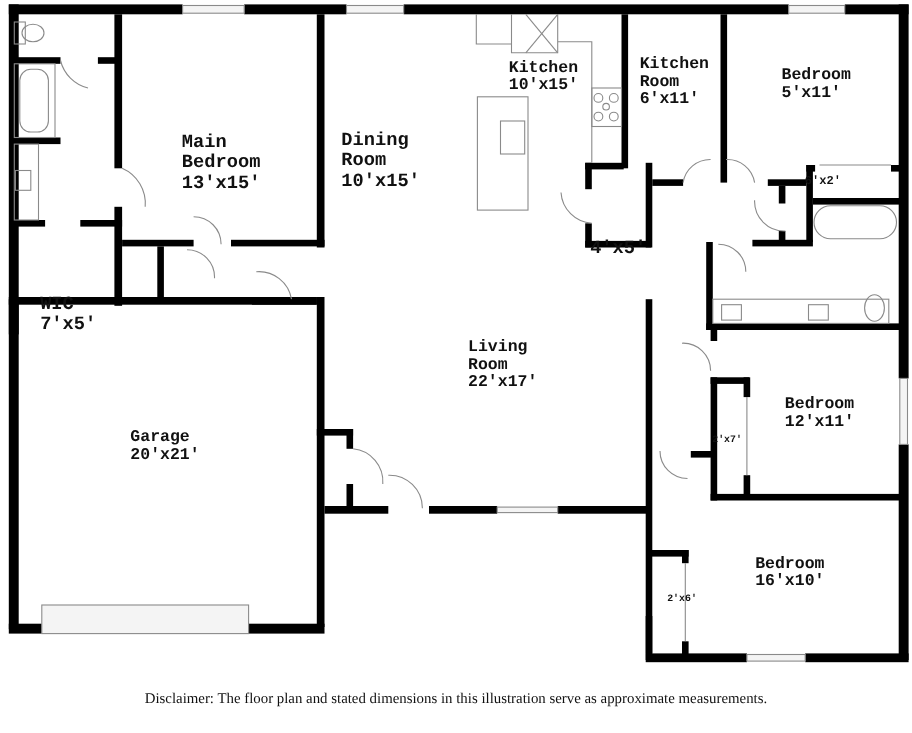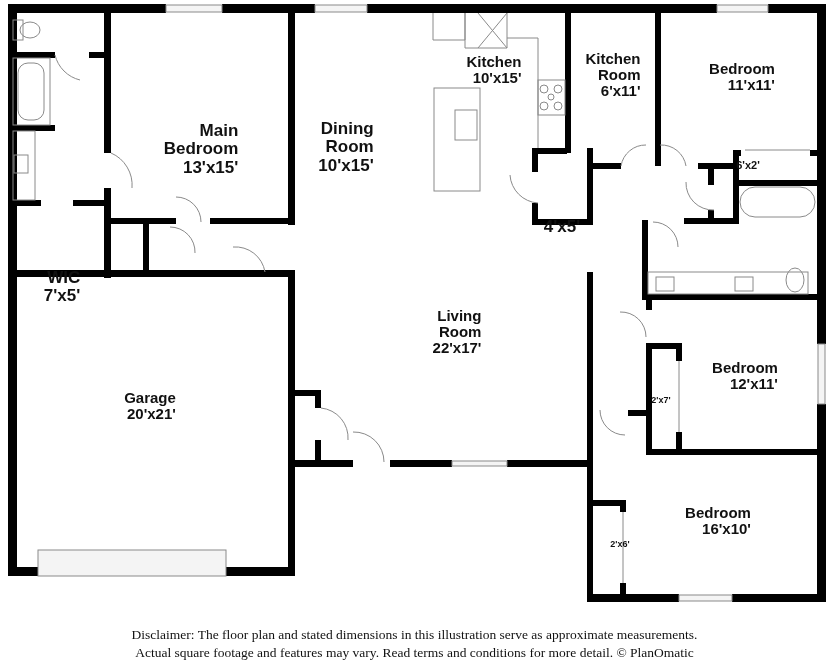--- a/index.html
+++ b/index.html
@@ -1,19 +1,19 @@
 <!DOCTYPE html>
 <html><head>
 <meta charset="utf-8">
 <style>
   html, body { margin: 0; padding: 0; background: #ffffff; }
   body { width: 829px; height: 666px; position: relative; overflow: hidden; }
   #plan { position: absolute; left: 0; top: 0; }
   .room-label {
-    position: absolute; text-align: right; font-family: Liberation Sans, sans-serif;
+    position: absolute; text-align: left; font-family: Liberation Mono, monospace;
     font-weight: bold; color: #111; line-height: 1.08; white-space: nowrap;
     transform: translateX(-50%);
   }
   .room-label .name, .room-label .dim { display: block; }
   .lg { font-size: 17px; margin-top: 44px; }
   .md { font-size: 15px; }
   .sm { font-size: 9px; }
   .disclaimer {
     position: absolute; left: 0; width: 829px; top: 626px; text-align: center;
     font-family: "Liberation Serif", serif; font-size: 13.5px; color: #111; line-height: 1.33;
@@ -200,21 +200,21 @@
 <div class="room-label lg" style="left:562px; top:174px;">
   <span class="dim">4'x5'</span>
 </div>
 <div class="room-label md" style="left:613px; top:51px;">
   <span class="name">Kitchen</span>
   <span class="name">Room</span>
   <span class="dim">6'x11'</span>
 </div>
 <div class="room-label md" style="left:742px; top:61px;">
   <span class="name">Bedroom</span>
-  <span class="dim">11'x11'</span>
+  <span class="dim">5'x11'</span>
 </div>
 <div class="room-label" style="left:748px; top:160px; font-size:11px;">
   <span class="dim">6'x2'</span>
 </div>
 <div class="room-label md" style="left:457px; top:308px;">
   <span class="name">Living</span>
   <span class="name">Room</span>
   <span class="dim">22'x17'</span>
 </div>
 <div class="room-label md" style="left:150px; top:390px;">
@@ -231,14 +231,13 @@
 <div class="room-label md" style="left:718px; top:505px;">
   <span class="name">Bedroom</span>
   <span class="dim">16'x10'</span>
 </div>
 <div class="room-label sm" style="left:620px; top:540px;">
   <span class="dim">2'x6'</span>
 </div>
 
 <div class="disclaimer">
   <span>Disclaimer: The floor plan and stated dimensions in this illustration serve as approximate measurements.</span>
-  <span>Actual square footage and features may vary. Read terms and conditions for more detail. © PlanOmatic</span>
 </div>
 
 </body></html>

